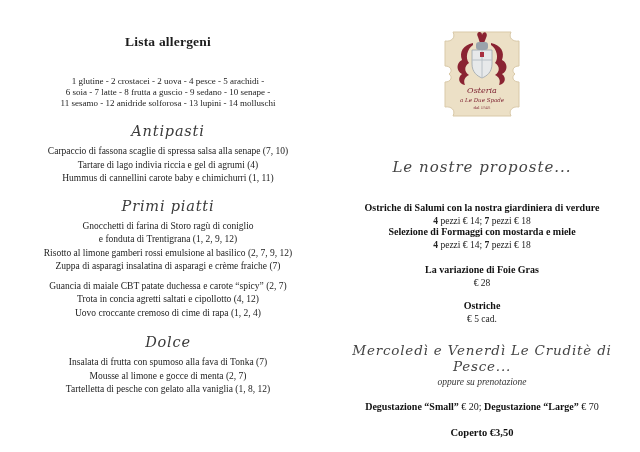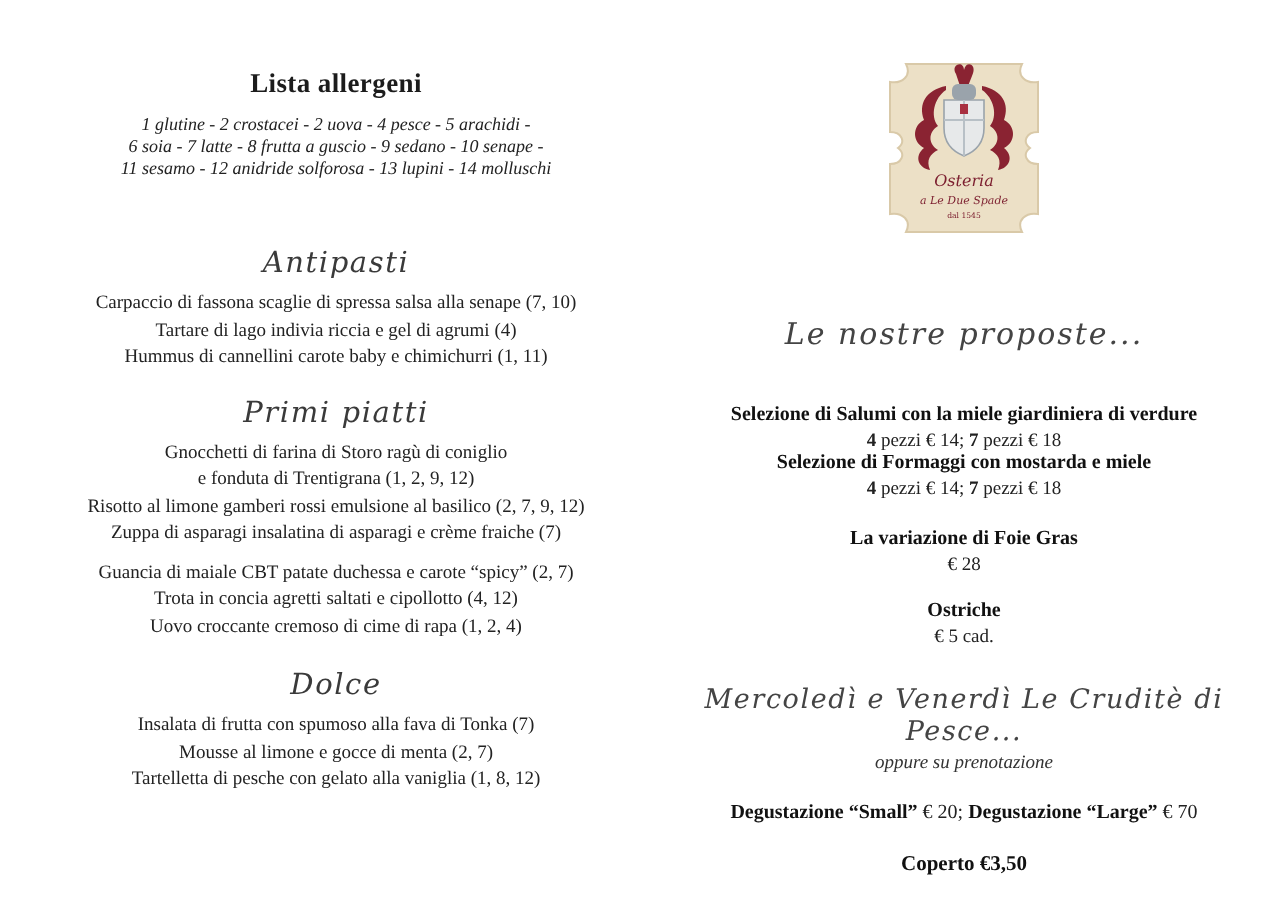--- a/index.html
+++ b/index.html
@@ -8,30 +8,30 @@
     background: #ffffff;
     font-family: "Liberation Serif", serif;
     color: #1c1c1c;
     position: relative;
     overflow: hidden;
   }
   .left-col  { position: absolute; left: 8px;   top: 0; width: 320px; text-align: center; }
   .right-col { position: absolute; left: 336px; top: 0; width: 292px; text-align: center; }
 
   .allergen-title { margin-top: 34px; font-size: 13.5px; font-weight: bold; letter-spacing: 0.2px; }
-  .allergen-lines { margin-top: 7px; font-size: 9px; line-height: 11px; color: #222; font-style: italic; }
+  .allergen-lines { margin-top: 26px; font-size: 9px; line-height: 11px; color: #222; }
   .allergen-lines div { white-space: nowrap; }
 
   .script-heading {
     font-family: "DejaVu Serif", serif;
     font-style: italic; font-weight: 400;
     font-size: 14.5px; color: #3a3a3a;
     letter-spacing: 0.8px;
   }
-  .sec-antipasti .script-heading { margin-top: 34px; }
+  .sec-antipasti .script-heading { margin-top: 14px; }
   .sec-primi    .script-heading { margin-top: 12px; }
   .sec-secondi  .script-heading { margin-top: 10px; }
   .sec-dolce    .script-heading { margin-top: 14px; }
 
   .dishes { margin-top: 6px; }
   .dish { font-size: 9.5px; line-height: 13.5px; white-space: pre-line; color: #222; }
 
   .crest-wrap { margin: 30px auto 0; width: 80px; height: 88px; }
 
   .intro-script {
@@ -123,21 +123,21 @@
       <path d="M38,22 L42,22 L42,27 L38,27 Z" fill="#a83040"></path>
       <text x="40" y="63" text-anchor="middle" font-size="8" font-style="italic" font-family="DejaVu Serif, serif" fill="#7d2030">Osteria</text>
       <text x="40" y="72" text-anchor="middle" font-size="5.5" font-style="italic" font-family="DejaVu Serif, serif" fill="#7d2030">a Le Due Spade</text>
       <text x="40" y="79" text-anchor="middle" font-size="3.8" font-family="DejaVu Serif, serif" fill="#7d2030">dal 1545</text>
     </svg>
   </div>
 
   <div class="intro-script">Le nostre proposte...</div>
 
   <div class="offer-0">
-    <div class="offer-title">Selezione di Salumi con la miele giardiniera di verdure</div>
+    <div class="offer-title">Ostriche di Salumi con la nostra giardiniera di verdure</div>
     <div class="offer-price"><b>4</b><span> pezzi € 14; </span><b>7</b><span> pezzi € 18</span></div>
   </div>
 
   <div class="offer-1">
     <div class="offer-title">Selezione di Formaggi con mostarda e miele</div>
     <div class="offer-price"><b>4</b><span> pezzi € 14; </span><b>7</b><span> pezzi € 18</span></div>
   </div>
 
   <div class="offer-2">
     <div class="offer-title">La variazione di Foie Gras</div>

